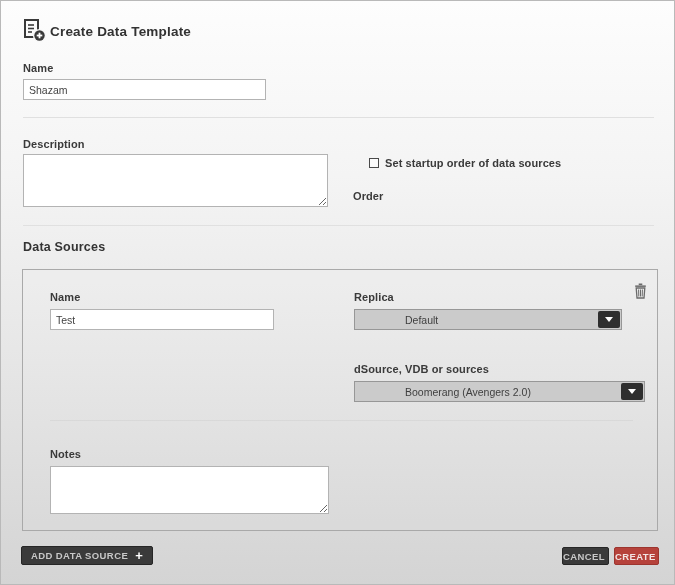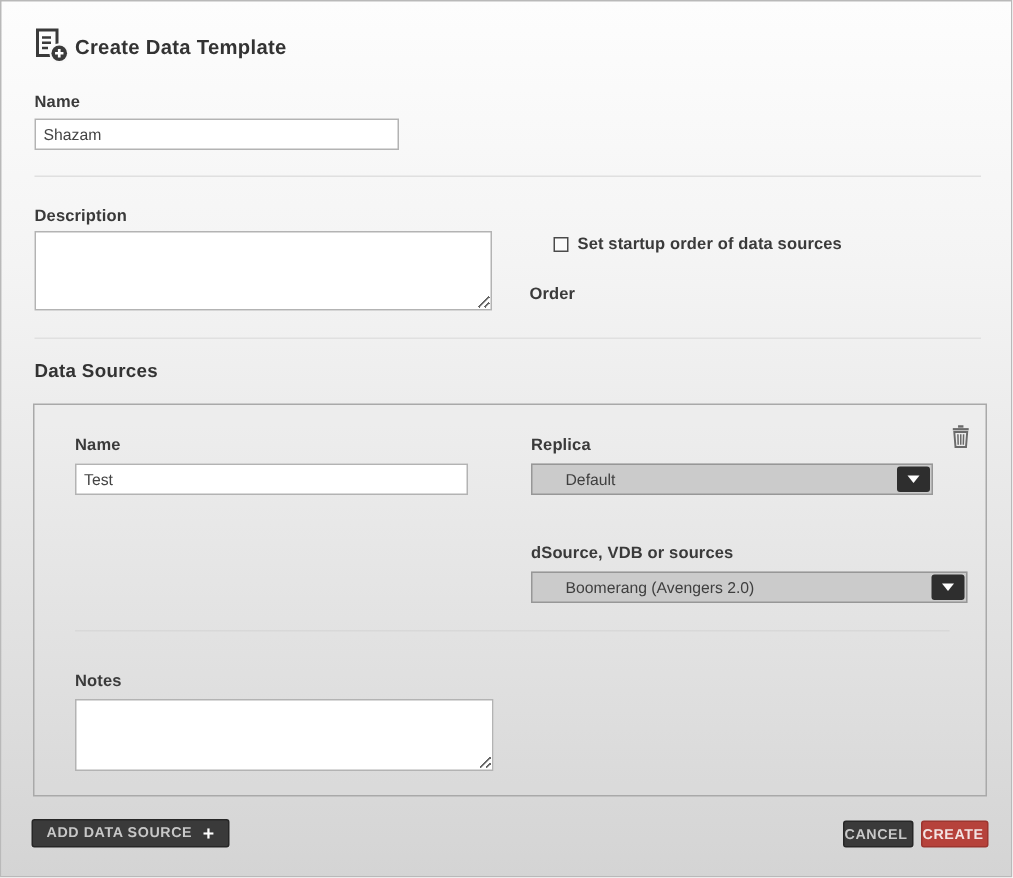--- a/index.html
+++ b/index.html
@@ -41,22 +41,22 @@
     border:1px solid #a9a9a9;
     background:rgba(255,255,255,0.05);
   }
   .panel-divider { height:1px; background:#d2d2d2; opacity:.6; }
   .select {
     box-sizing:border-box; height:21px;
     background:#cbcbcb; border:1px solid #979797;
     display:flex; align-items:center; cursor:default;
   }
   .select .sel-txt {
-    flex:1; font-size:10.5px; color:#3f3f3f; padding-left:22px;
-    white-space:nowrap; overflow:hidden;
+    flex:1; font-size:10.5px; color:#3f3f3f; padding-left:6px;
+    white-space:nowrap; overflow:hidden;margin-left:44px;
   }
   .select .sel-btn {
     width:22px; height:17px; margin-right:1px; flex:0 0 auto;
     background:#2e2e2e; border-radius:2px;
     display:flex; align-items:center; justify-content:center;
   }
   .select .sel-btn::after {
     content:""; display:block;
     border-left:4px solid transparent; border-right:4px solid transparent;
     border-top:5px solid #fdfdfd;
@@ -120,21 +120,21 @@
     <svg class="abs trash" style="left:611px; top:13px;" width="13" height="16" viewBox="0 0 13 16">
       <rect x="4.7" y="0.5" width="3.6" height="1.6" fill="#6a6a6a"></rect>
       <rect x="1.2" y="2.4" width="10.6" height="1.5" fill="#6a6a6a"></rect>
       <path d="M2.2 5 h8.6 l-0.8 10 h-7 z" fill="none" stroke="#6a6a6a" stroke-width="1.3"></path>
       <line x1="4.6" y1="6.5" x2="4.8" y2="13.5" stroke="#6a6a6a" stroke-width="1"></line>
       <line x1="6.5" y1="6.5" x2="6.5" y2="13.5" stroke="#6a6a6a" stroke-width="1"></line>
       <line x1="8.4" y1="6.5" x2="8.2" y2="13.5" stroke="#6a6a6a" stroke-width="1"></line>
     </svg>
 
     <div class="abs lbl" style="left:27px; top:21px;">Name</div>
-    <input class="abs txtinput" style="left: 27px; top: 39px; width: 262px;" value="Test">
+    <input class="abs txtinput" style="left: 27px; top: 39px; width: 224px;" value="Test">
 
     <div class="abs lbl" style="left:331px; top:21px;">Replica</div>
     <div class="abs select" style="left:331px; top:39px; width:268px;">
       <span class="sel-txt">Default</span>
       <span class="sel-btn"></span>
     </div>
 
     <div class="abs lbl" style="left:331px; top:93px;">dSource, VDB or sources</div>
     <div class="abs select" style="left:331px; top:111px; width:291px;">
       <span class="sel-txt">Boomerang (Avengers 2.0)</span>

